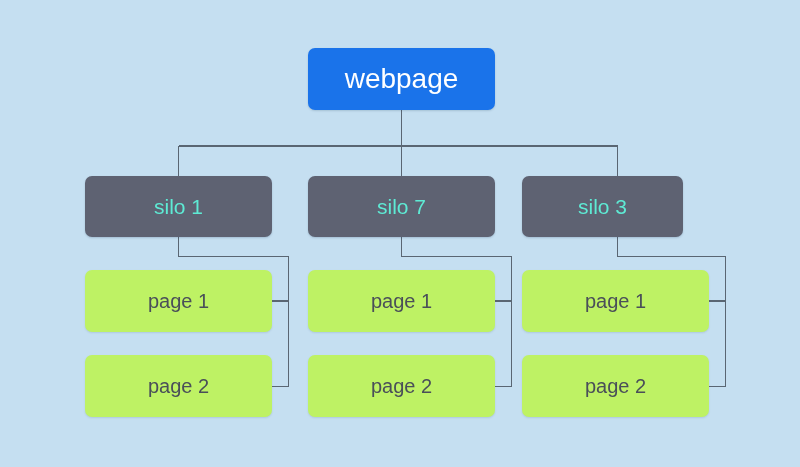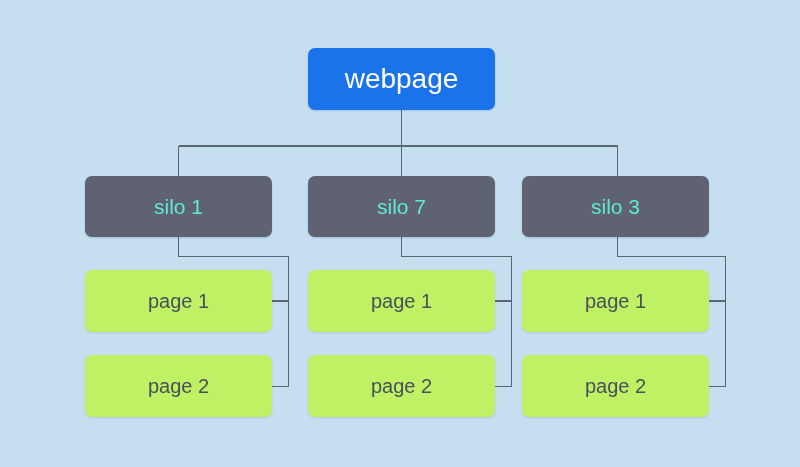--- a/index.html
+++ b/index.html
@@ -93,21 +93,21 @@
   <div class="node node-root" style="left:308px; top:48px; width:187px; height:62px;">
     <span class="node-label">webpage</span>
   </div>
 
   <div class="node node-silo" style="left:85px; top:176px; width:187px; height:61px;">
     <span class="node-label">silo 1</span>
   </div>
   <div class="node node-silo" style="left:308px; top:176px; width:187px; height:61px;">
     <span class="node-label">silo 7</span>
   </div>
-  <div class="node node-silo" style="left:522px; top:176px; width:187px; height:61px;">
+  <div class="node node-silo" style="left:522px; top:176px; width:161px; height:61px;">
     <span class="node-label">silo 3</span>
   </div>
 
   <div class="node node-page" style="left:85px; top:270px; width:187px; height:62px;">
     <span class="node-label">page 1</span>
   </div>
   <div class="node node-page" style="left:85px; top:355px; width:187px; height:62px;">
     <span class="node-label">page 2</span>
   </div>
 

